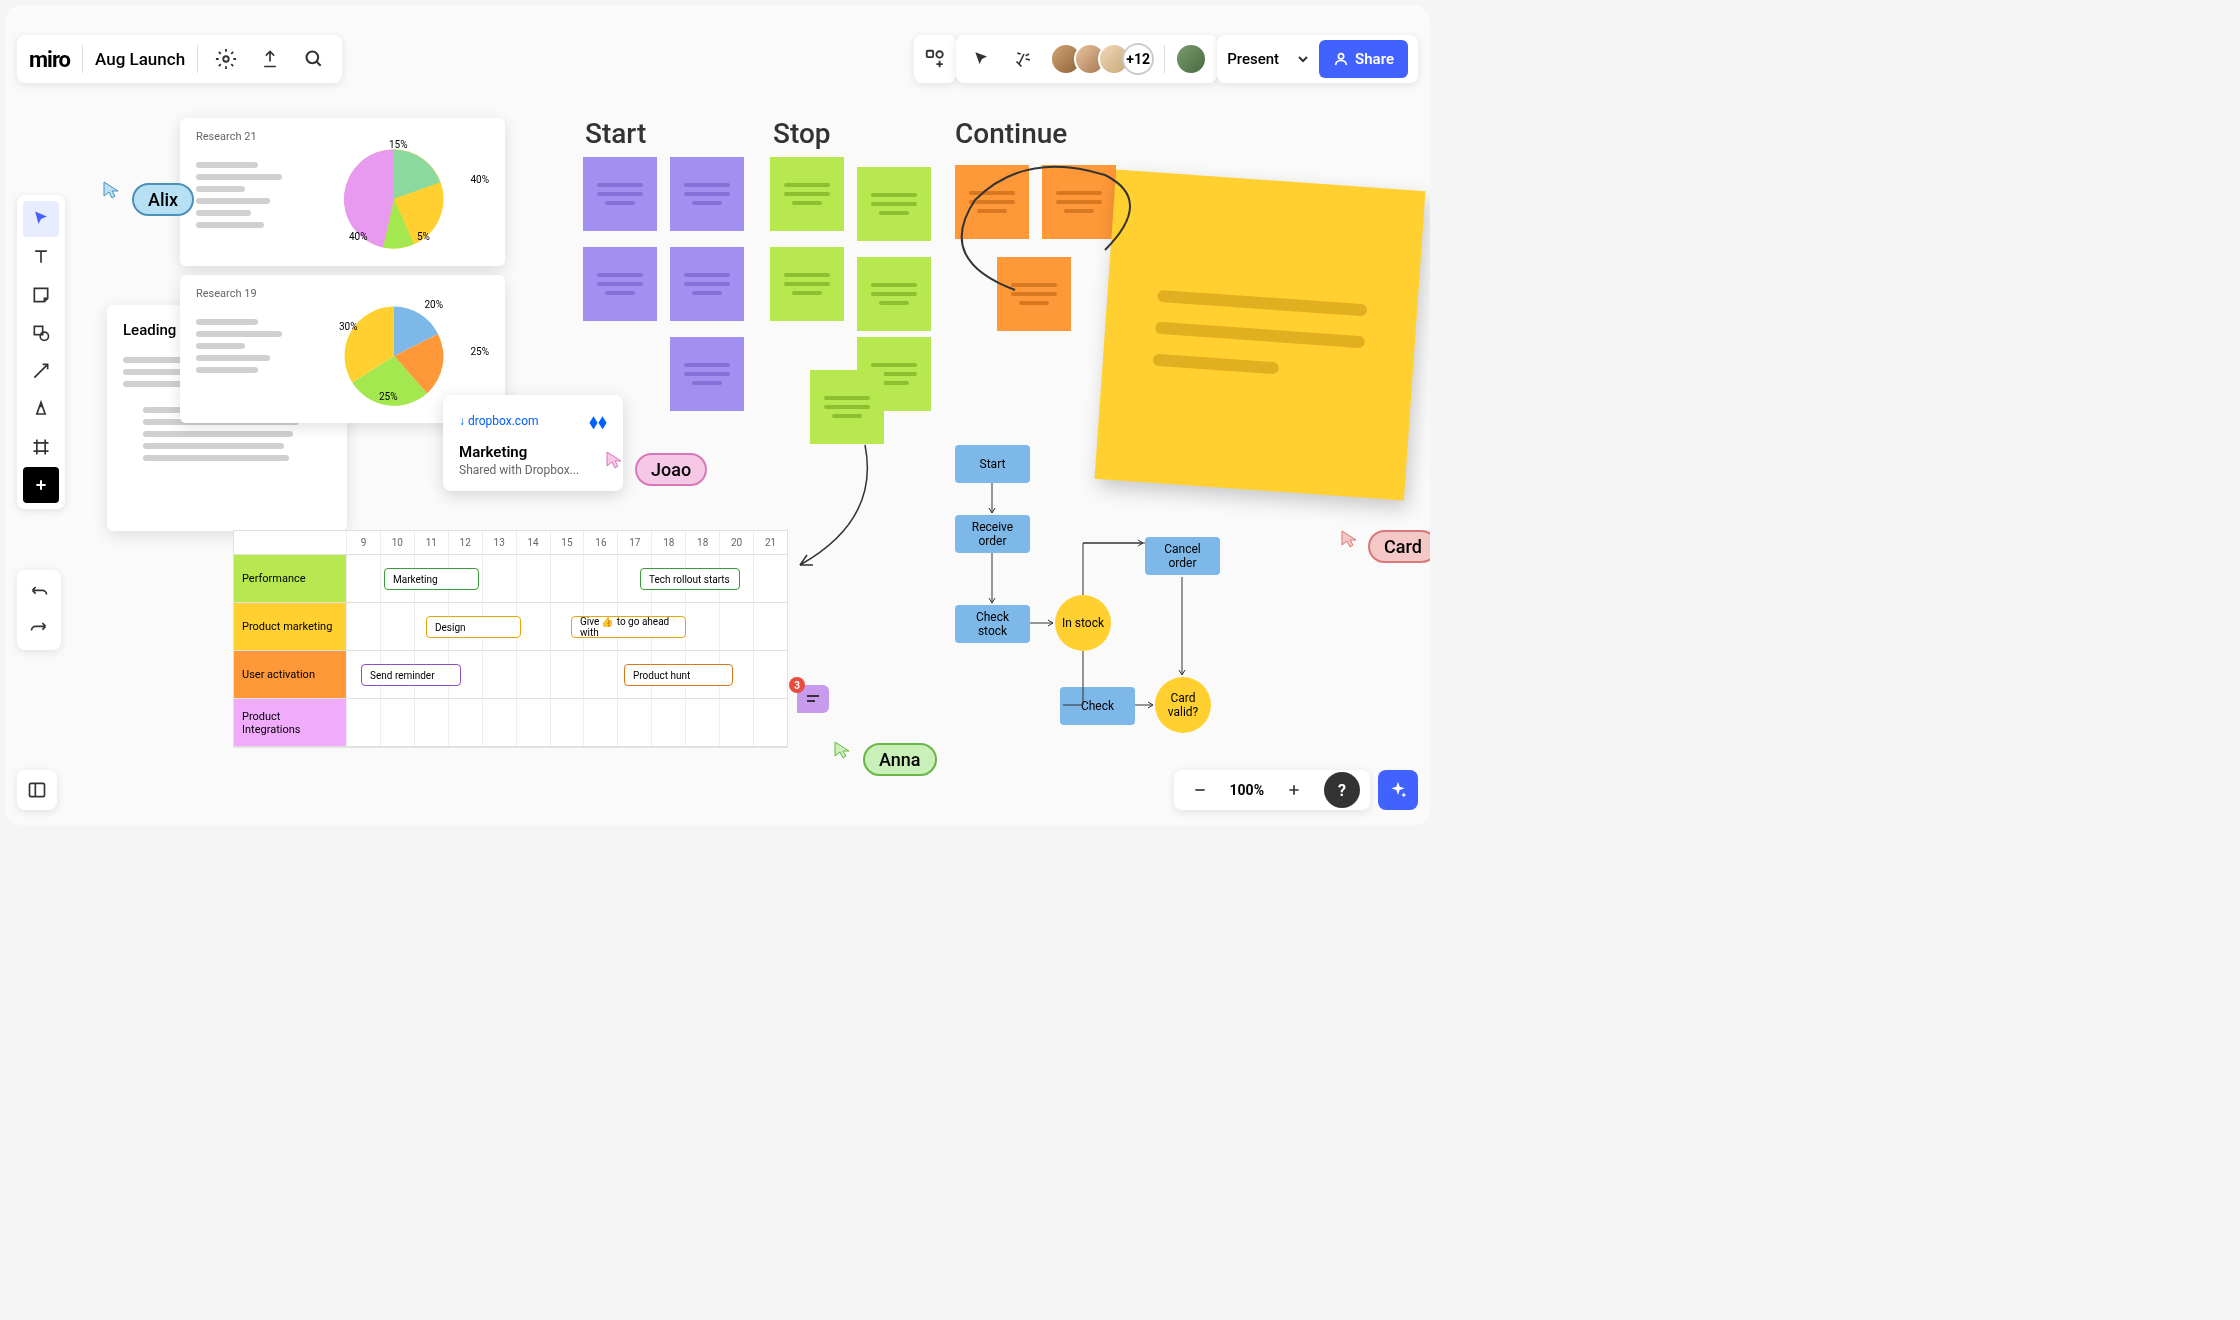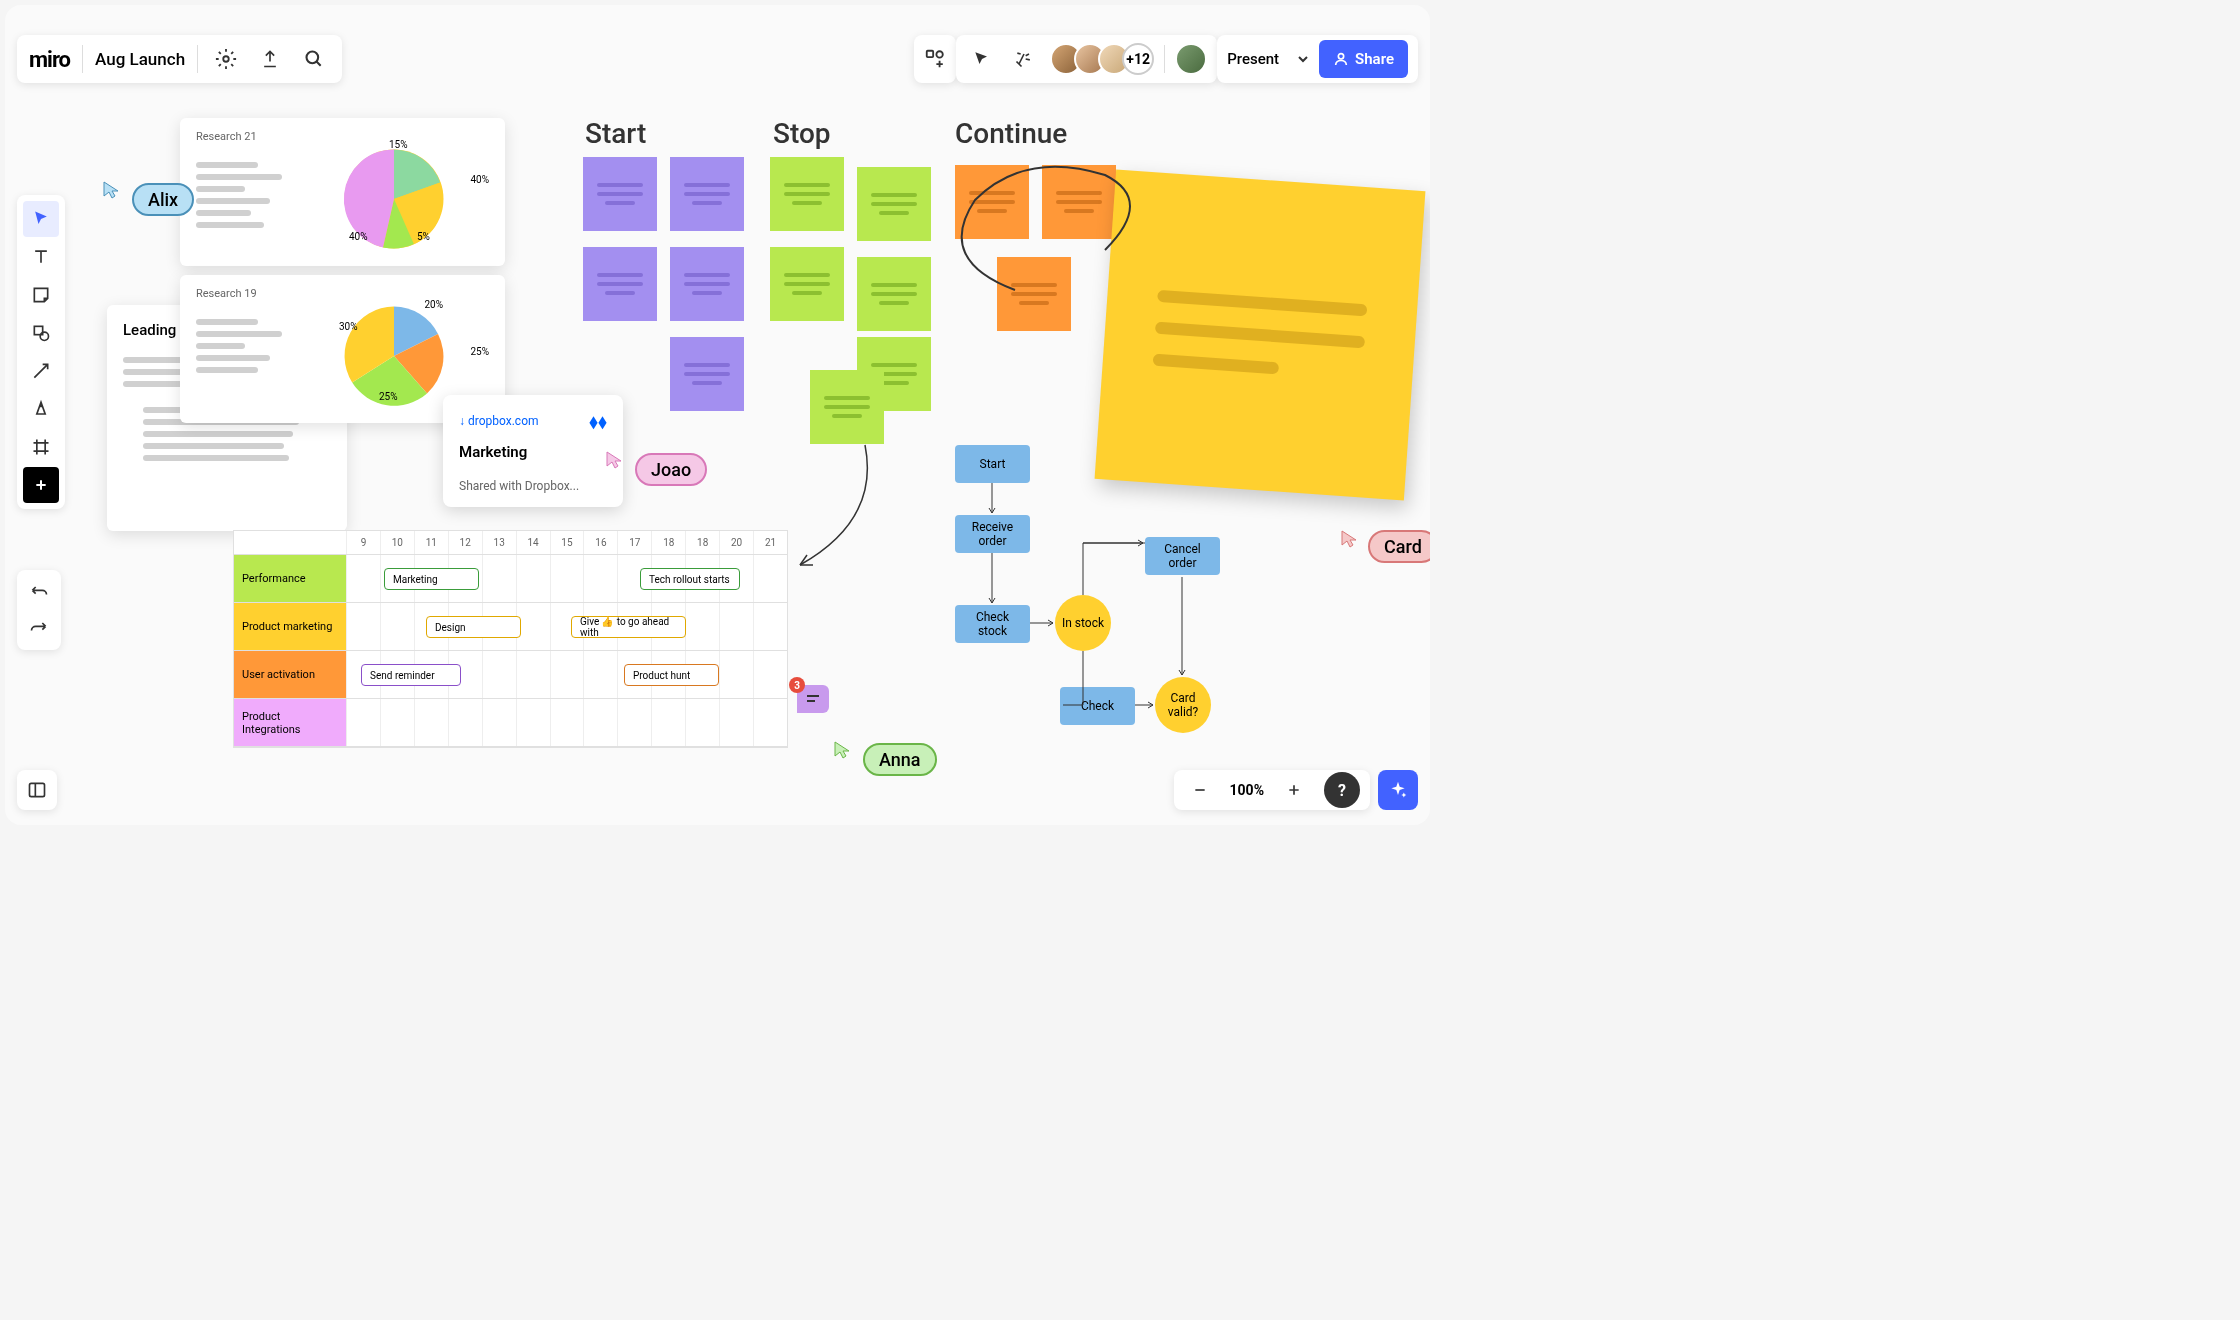--- a/index.html
+++ b/index.html
@@ -123,21 +123,21 @@
     <span style="position:absolute;top:30px;left:0;font-size:10px">30%</span>
   </div>
 </div>
 
 <div class="dropbox-card" style="left:438px;top:390px">
   <div style="display:flex;justify-content:space-between;align-items:center;margin-bottom:10px">
     <span style="font-size:12px;color:#0061ff">↓ <span>dropbox.com</span></span>
     <span style="color:#0061ff;font-size:20px">⬧⬧</span>
   </div>
   <div style="font-size:15px;font-weight:600">Marketing</div>
-  <div style="font-size:12px;color:#666;margin-top:18px">Shared with Dropbox...</div>
+  <div style="font-size:12px;color:#666;margin-top:2px">Shared with Dropbox...</div>
 </div>
 
 <div class="col-header" style="left:580px;top:112px">Start</div>
 <div class="col-header" style="left:768px;top:112px">Stop</div>
 <div class="col-header" style="left:950px;top:112px">Continue</div>
 
 <div class="sticky" style="left:578px;top:152px;background:#a38ff0">
         <div class="sticky-line" style="background:#8570d8"></div>
         <div class="sticky-line" style="background:#8570d8"></div>
         <div class="sticky-line" style="background:#8570d8;width:30px"></div>
@@ -308,21 +308,21 @@
             <div class="gantt-cell"></div>
             <div class="gantt-cell"></div>
             <div class="gantt-cell"></div>
             <div class="gantt-cell"></div>
             <div class="gantt-cell"></div>
             <div class="gantt-cell"></div>
             <div class="gantt-cell"></div>
             <div class="gantt-cell"></div>
             <div class="gantt-cell"></div>
     <div class="gantt-task" style="left:15px;width:100px;border-color:#8a4fc9">Send reminder</div>
-    <div class="gantt-task" style="left:278px;width:95px;border-color:#d87820">Product hunt</div>
+    <div class="gantt-task" style="left:278px;width:109px;border-color:#d87820">Product hunt</div>
   </div>
         </div>
   <div class="gantt-row">
           <div class="gantt-label" style="background:#f0abfc">Product Integrations</div>
           <div class="gantt-cells">
             <div class="gantt-cell"></div>
             <div class="gantt-cell"></div>
             <div class="gantt-cell"></div>
             <div class="gantt-cell"></div>
             <div class="gantt-cell"></div>

